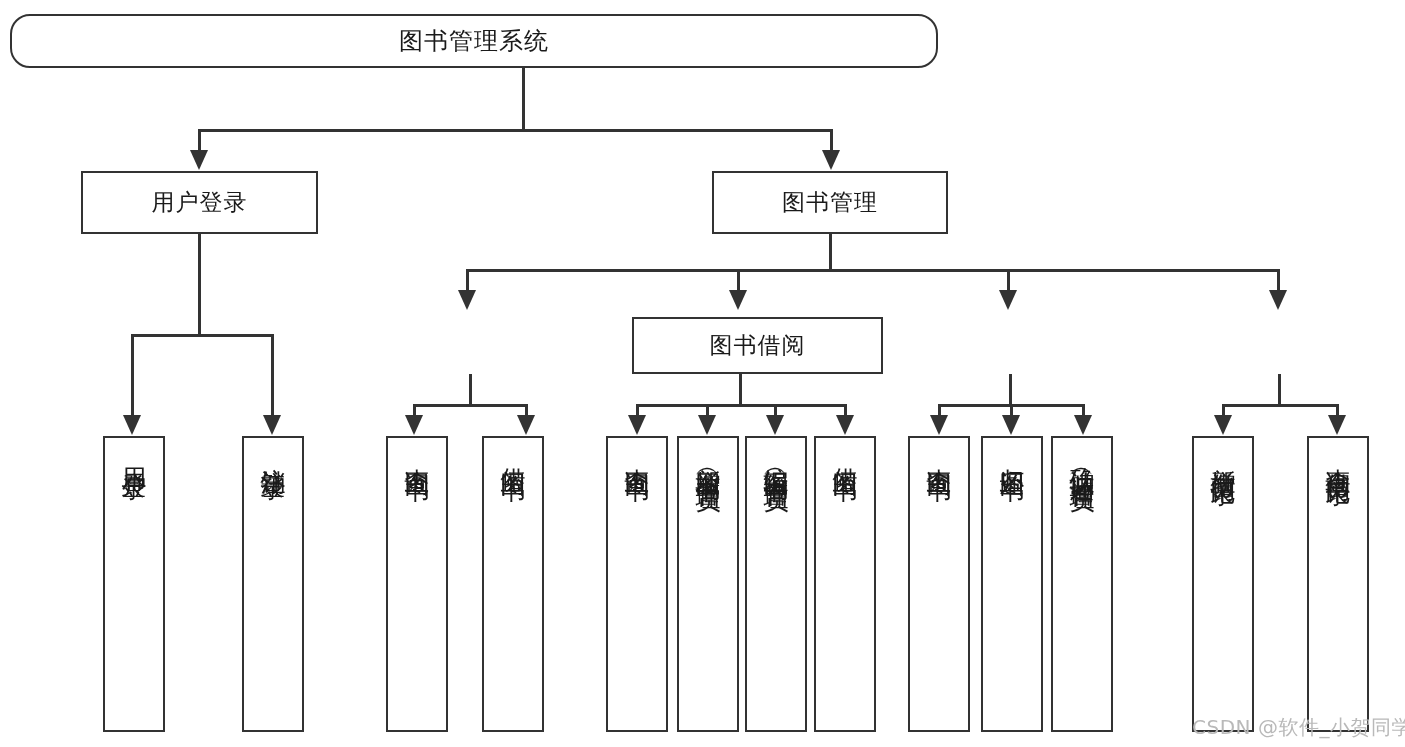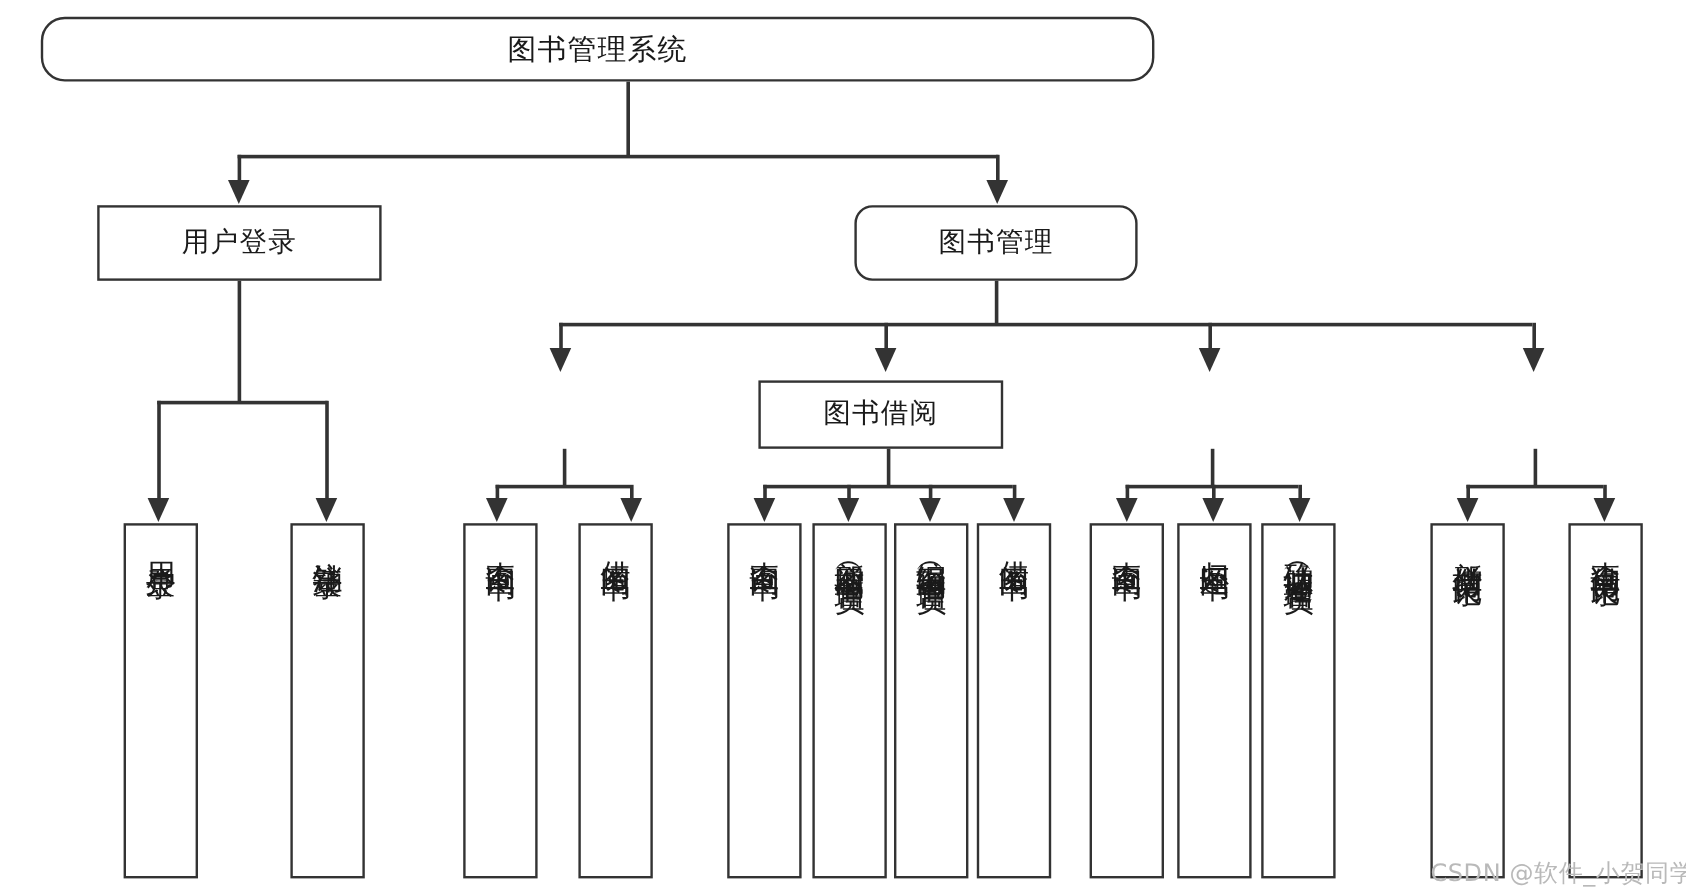--- a/index.html
+++ b/index.html
@@ -79,36 +79,36 @@
     font-size: 20px;
     white-space: nowrap;
     letter-spacing: 0.5px;
   }
 </style>
 </head>
 <body>
 
 <div id="canvas">
 
-  <div class="node horiz root" style="left:34px; top:14px; width:928px; height:54px;border-radius:20px;">
+  <div class="node horiz root" style="left:10px; top:14px; width:928px; height:54px;border-radius:20px;">
     <span class="label">图书管理系统</span>
   </div>
 
   <div class="vline" style="left:522px; top:68px; height:62px;"></div>
   <div class="hline" style="left:198px; top:129px; width:634px;"></div>
   <div class="vline" style="left:198px; top:129px; height:22px;"></div>
   <div class="arrow" style="left:190px; top:150px;"></div>
   <div class="vline" style="left:830px; top:129px; height:22px;"></div>
   <div class="arrow" style="left:822px; top:150px;"></div>
 
   <div class="node horiz" style="left:81px; top:171px; width:237px; height:63px;">
     <span class="label">用户登录</span>
   </div>
 
-  <div class="node horiz" style="left:712px; top:171px; width:236px; height:63px;border-radius:15px;">
+  <div class="node horiz" style="left:712px; top:171px; width:236px; height:63px;">
     <span class="label">图书管理</span>
   </div>
 
   <div class="vline" style="left:198px; top:234px; height:102px;"></div>
   <div class="hline" style="left:131px; top:334px; width:142px;"></div>
   <div class="vline" style="left:131px; top:334px; height:82px;"></div>
   <div class="arrow" style="left:123px; top:415px;"></div>
   <div class="vline" style="left:271px; top:334px; height:82px;"></div>
   <div class="arrow" style="left:263px; top:415px;"></div>
 
@@ -116,21 +116,21 @@
   <div class="hline" style="left:466px; top:269px; width:811px;"></div>
   <div class="vline" style="left:466px; top:269px; height:22px;"></div>
   <div class="arrow" style="left:458px; top:290px;"></div>
   <div class="vline" style="left:737px; top:269px; height:22px;"></div>
   <div class="arrow" style="left:729px; top:290px;"></div>
   <div class="vline" style="left:1007px; top:269px; height:22px;"></div>
   <div class="arrow" style="left:999px; top:290px;"></div>
   <div class="vline" style="left:1277px; top:269px; height:22px;"></div>
   <div class="arrow" style="left:1269px; top:290px;"></div>
 
-  <div class="node horiz" style="left:632px; top:317px; width:204px; height:57px;">
+  <div class="node horiz" style="left:632px; top:317px; width:251px; height:57px;">
     <span class="label">图书借阅</span>
   </div>
 
   <div class="vline" style="left:469px; top:374px; height:32px;"></div>
   <div class="hline" style="left:413px; top:404px; width:112px;"></div>
   <div class="vline" style="left:413px; top:404px; height:12px;"></div>
   <div class="arrow" style="left:405px; top:415px;"></div>
   <div class="vline" style="left:525px; top:404px; height:12px;"></div>
   <div class="arrow" style="left:517px; top:415px;"></div>
 

